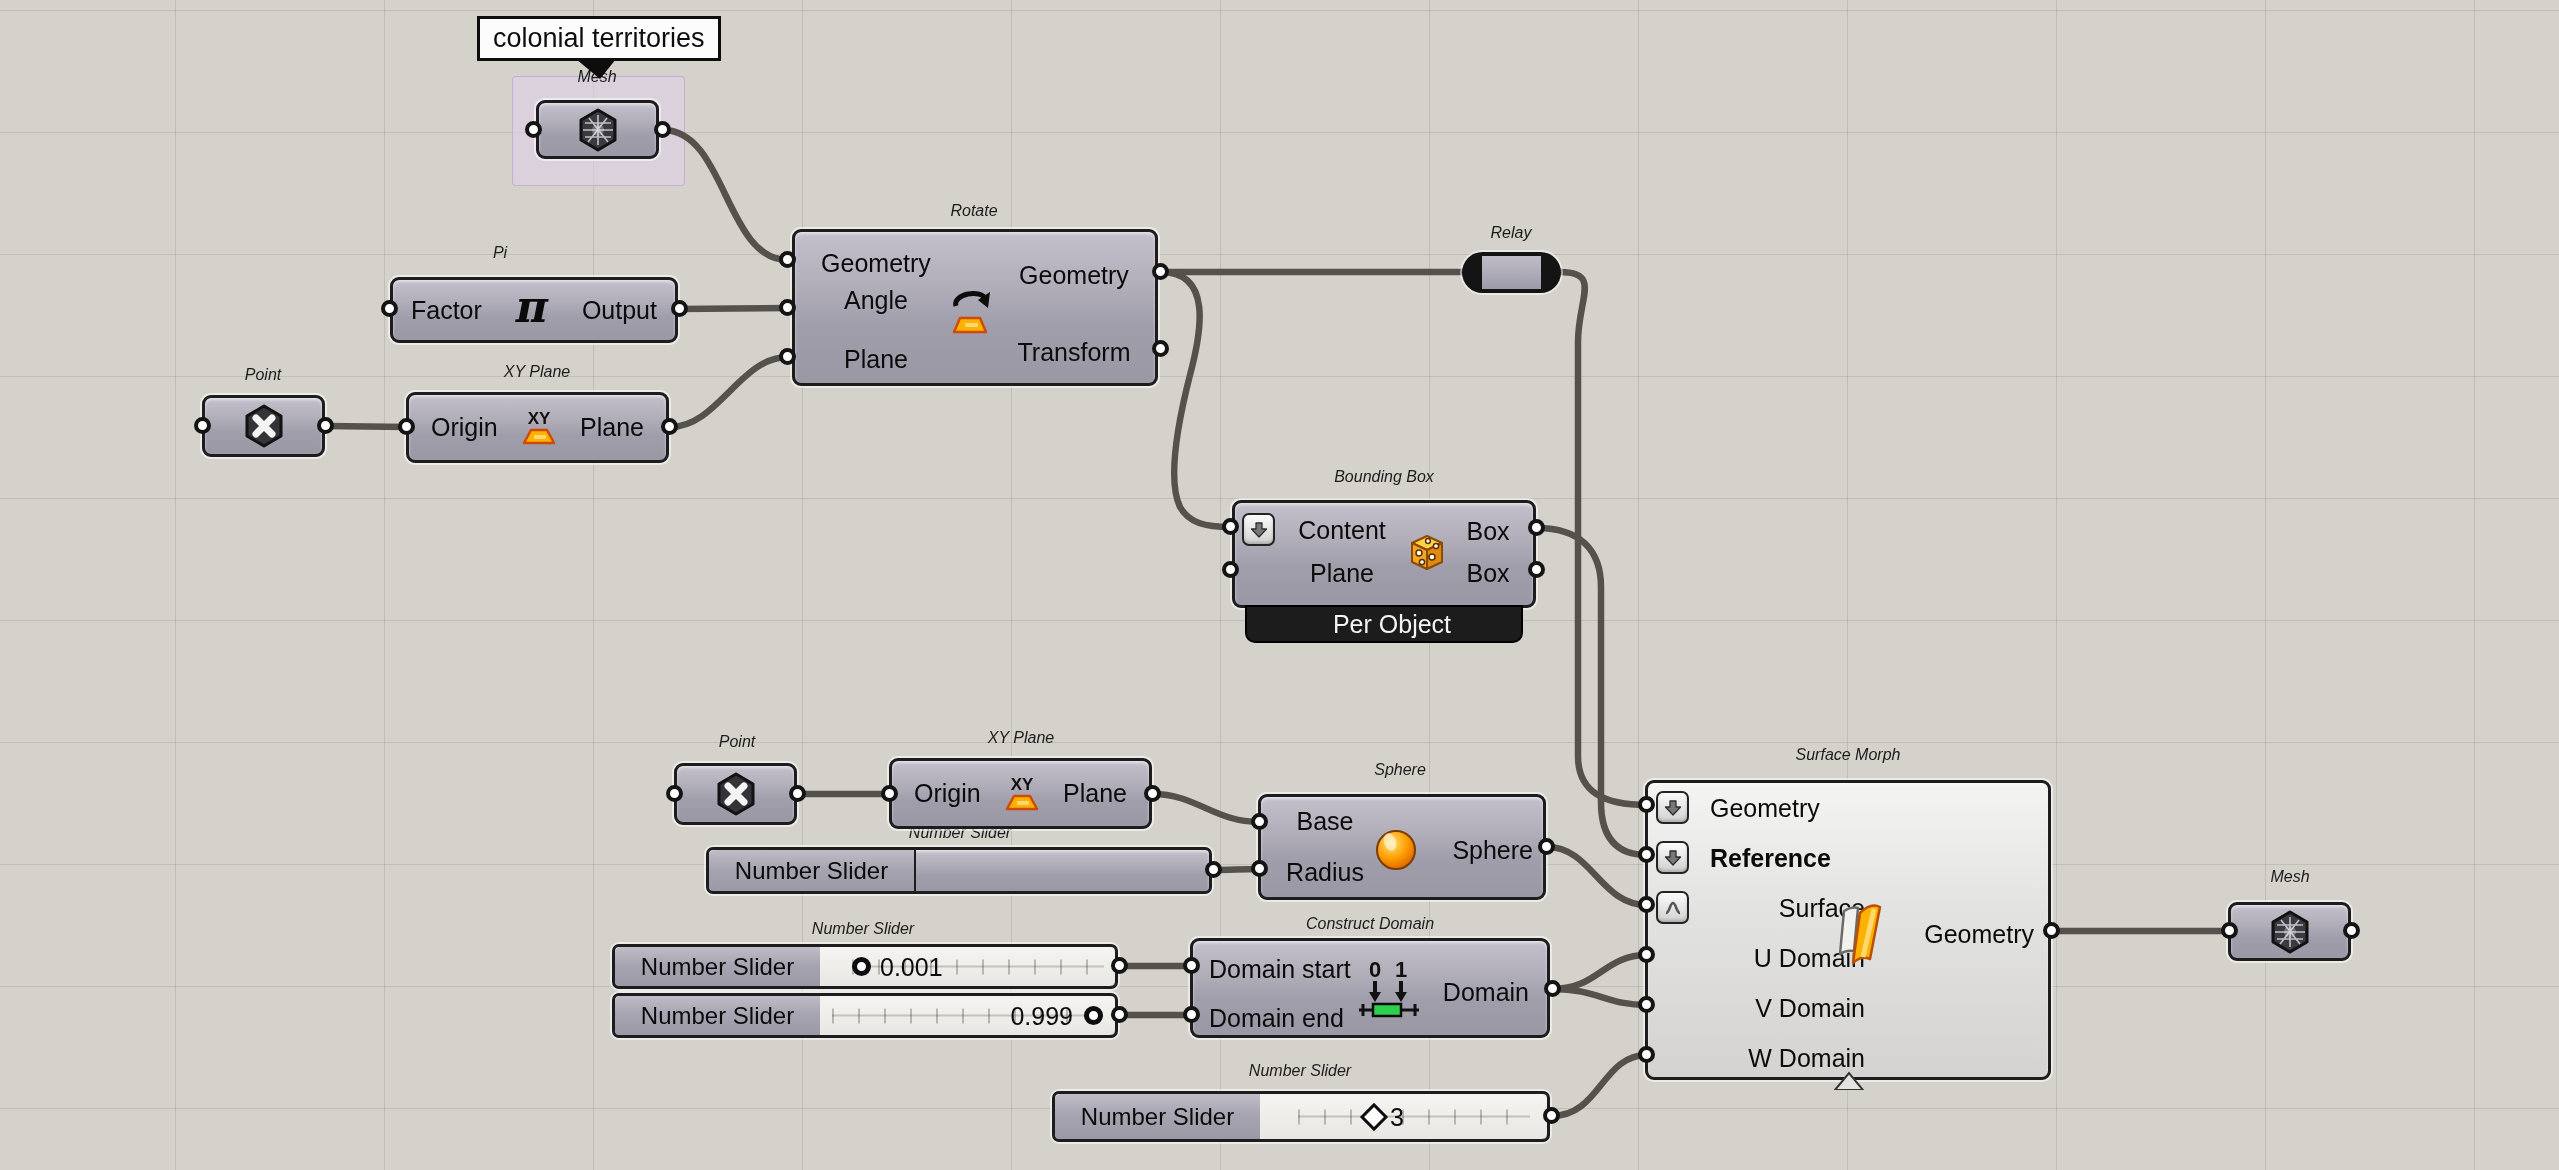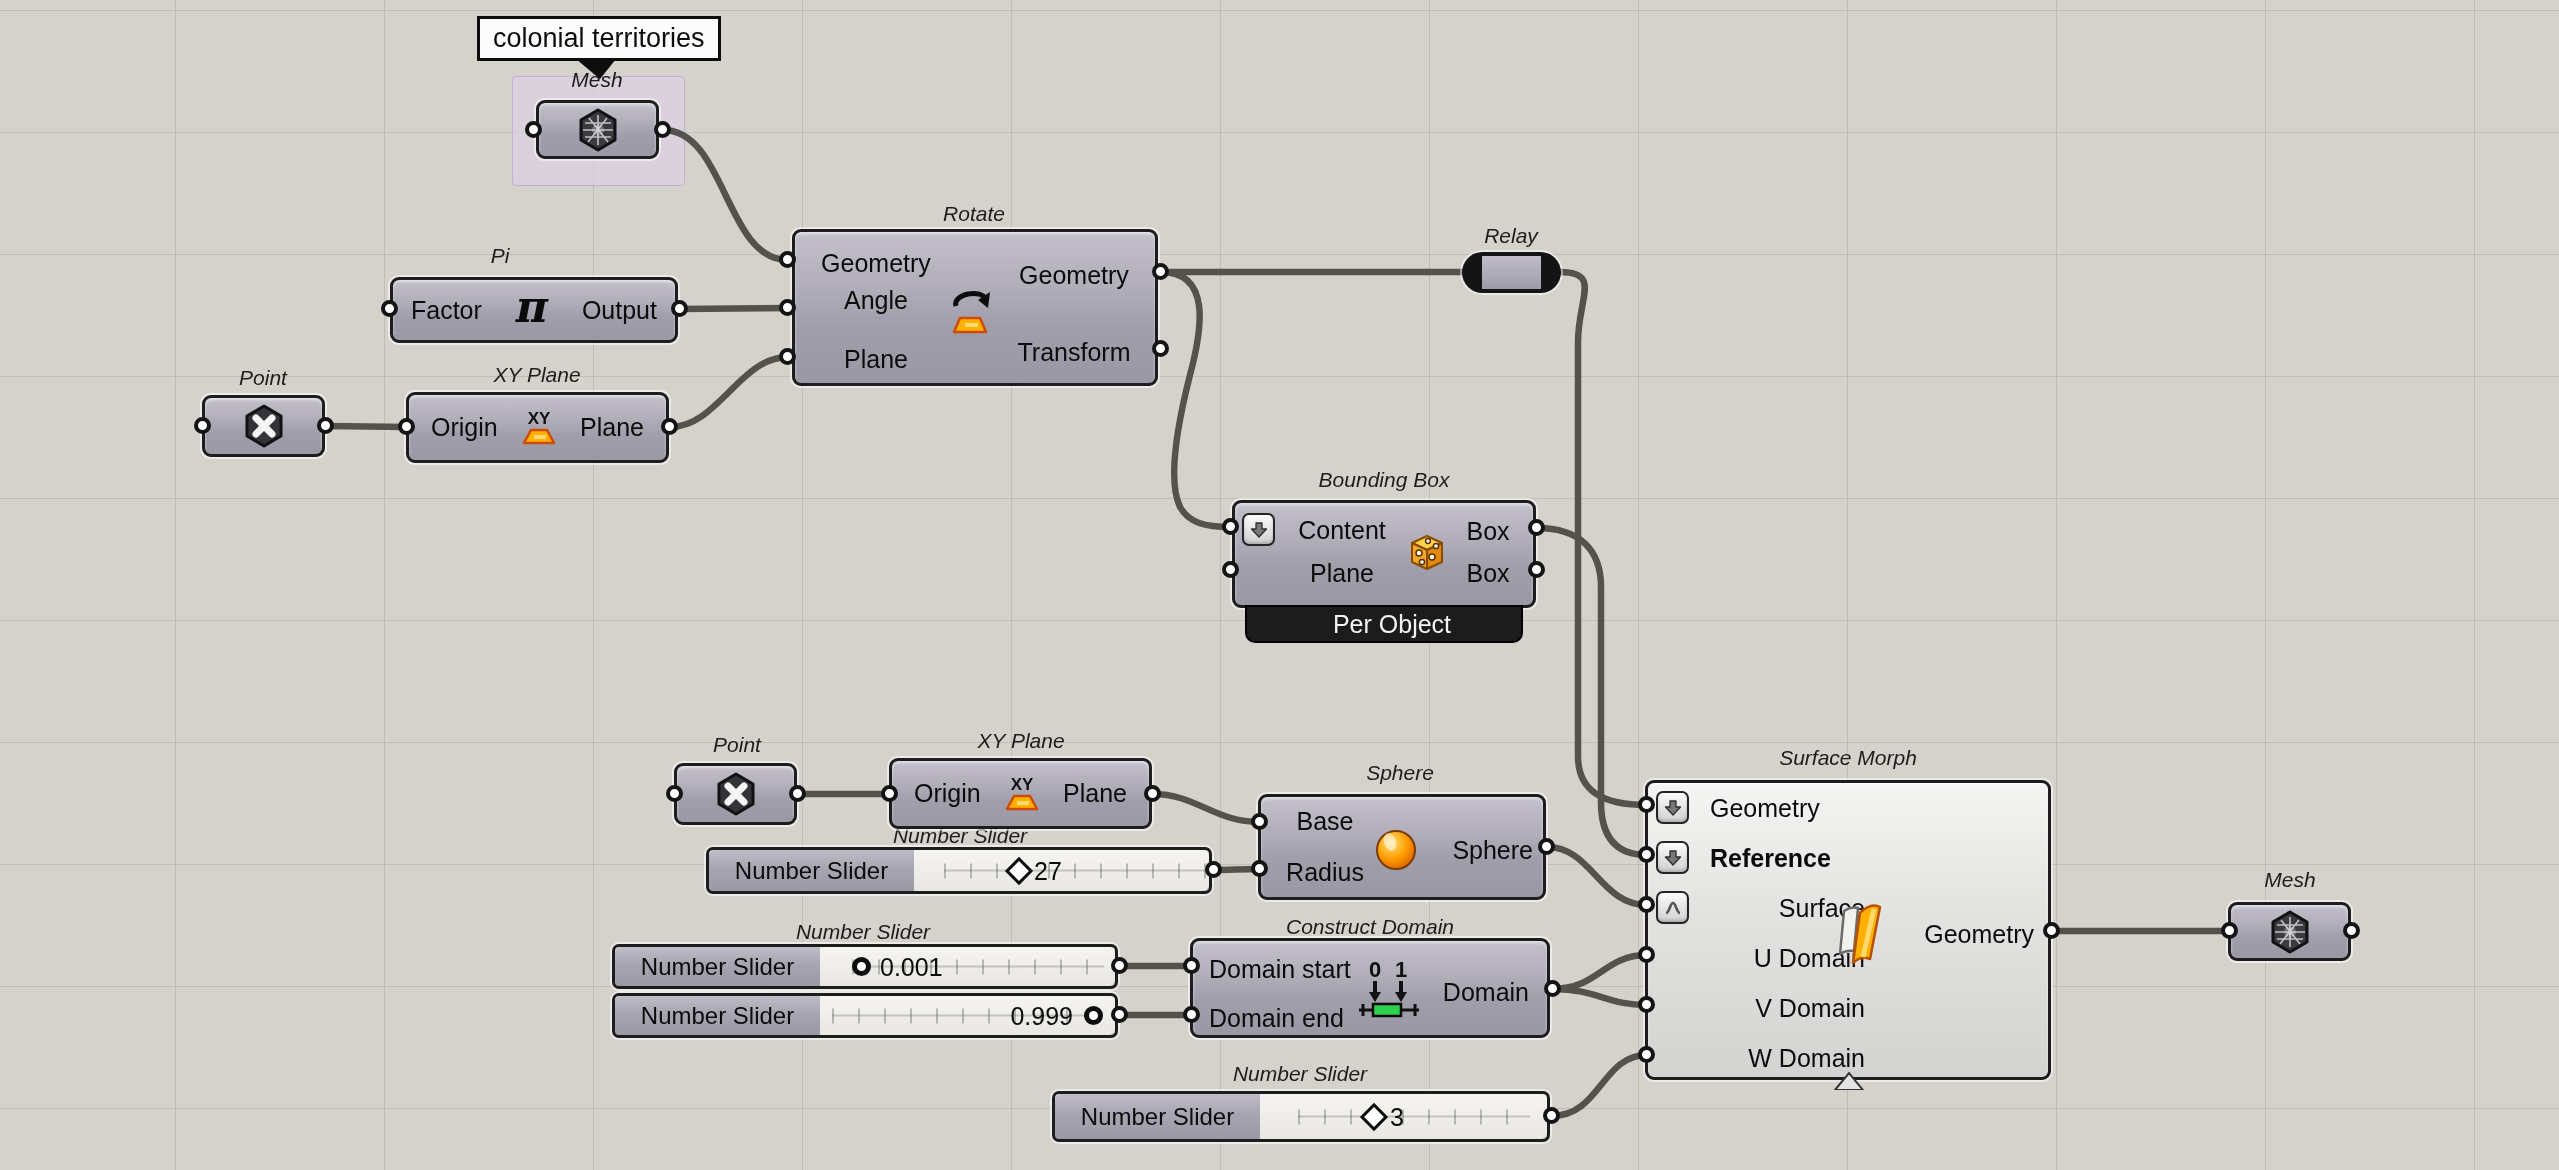--- a/index.html
+++ b/index.html
@@ -12,21 +12,21 @@
     background-position:175px 10px;
     font-family:"Liberation Sans", sans-serif;}
   svg.wires{position:absolute;left:0;top:0;z-index:1;}
   svg.wires path{stroke:#55524d;stroke-width:6.5;fill:none;stroke-linecap:round;}
   .group-rect{position:absolute;z-index:0;background:rgba(222,209,233,0.6);border:1px solid rgba(168,138,192,0.45);border-radius:4px;}
   .cap{position:absolute;z-index:2;border:3px solid #1d1d1d;border-radius:9px;
     background:linear-gradient(180deg,#c3c0cb 0%,#b0adb9 38%,#a19eac 62%,#9b98a6 100%);
     box-shadow:0 0 0 2px rgba(255,255,255,0.55), inset 0 2px 3px rgba(255,255,255,0.55);
     box-sizing:border-box;}
   .cap-light{background:linear-gradient(180deg,#f4f4f3 0%,#e2e2e0 45%,#d4d3d1 100%);}
-  .ntitle{position:absolute;z-index:1;font-style:italic;font-size:21px;color:#1c1c1c;transform:translateX(-50%);white-space:nowrap;}
+  .ntitle{position:absolute;z-index:1;font-style:italic;font-size:16px;color:#1c1c1c;transform:translateX(-50%);white-space:nowrap;}
   .pl{position:absolute;font-size:25px;color:#0b0b0b;transform:translateY(-50%);white-space:nowrap;}
   .plc{text-align:center;}
   .plr{text-align:right;}
   .grip{position:absolute;z-index:3;width:17px;height:17px;border-radius:50%;background:#fff;border:4.5px solid #141414;box-sizing:border-box;}
   .flexrow{display:flex;align-items:center;justify-content:space-between;padding:0 18px;height:100%;box-sizing:border-box;}
   .icononly{display:flex;align-items:center;justify-content:center;height:100%;}
   .modbtn{position:absolute;width:33px;height:33px;border:2.5px solid #242424;border-radius:7px;box-sizing:border-box;
     background:linear-gradient(180deg,#fbfbfb,#d0d0d0);box-shadow:inset 0 -2px 3px rgba(0,0,0,0.18);
     display:flex;align-items:center;justify-content:center;}
   .banner{position:absolute;z-index:2;background:#1c1c1c;color:#f4f4f4;font-size:25px;display:flex;align-items:center;justify-content:center;
@@ -217,25 +217,20 @@
       </radialGradient>
         </defs>
       <circle cx="22" cy="22" r="19" fill="url(#sphg)" stroke="#7a3c00" stroke-width="2"></circle>
       <ellipse cx="16" cy="14" rx="6" ry="9" fill="rgba(255,255,255,0.55)" transform="rotate(-20 16 14)"></ellipse>
     </svg>
     <span class="pl plr" style="right:10px;width:110px;top:53px;">Sphere</span>
   </div>
 
   <div class="cap" style="left:706px;top:847px;width:506px;height:47px;border-radius:7px;">
     <div class="slider-name">Number Slider</div>
-    <div class="track">
-      <div class="ticks" style="left:30px;width:262px;"></div>
-      <span class="hdiamond" style="left:95px;"></span>
-      <span class="sval" style="left:120px;">27</span>
-    </div>
   </div>
 
   <div class="cap" style="left:612px;top:944px;width:506px;height:45px;border-radius:7px;">
     <div class="slider-name">Number Slider</div>
     <div class="track">
       <div class="ticks" style="left:32px;width:252px;"></div>
       <span class="hring" style="left:32px;"></span>
       <span class="sval" style="left:60px;">0.001</span>
     </div>
   </div>

